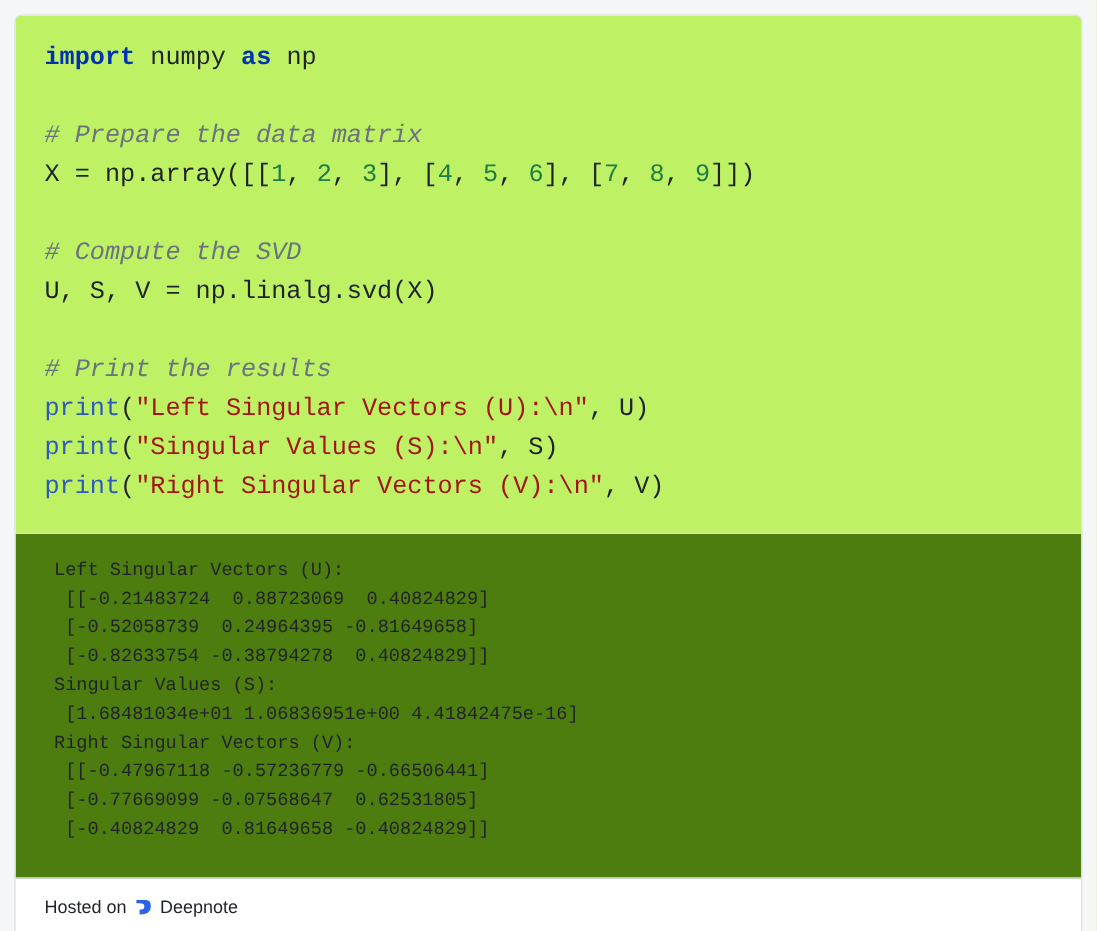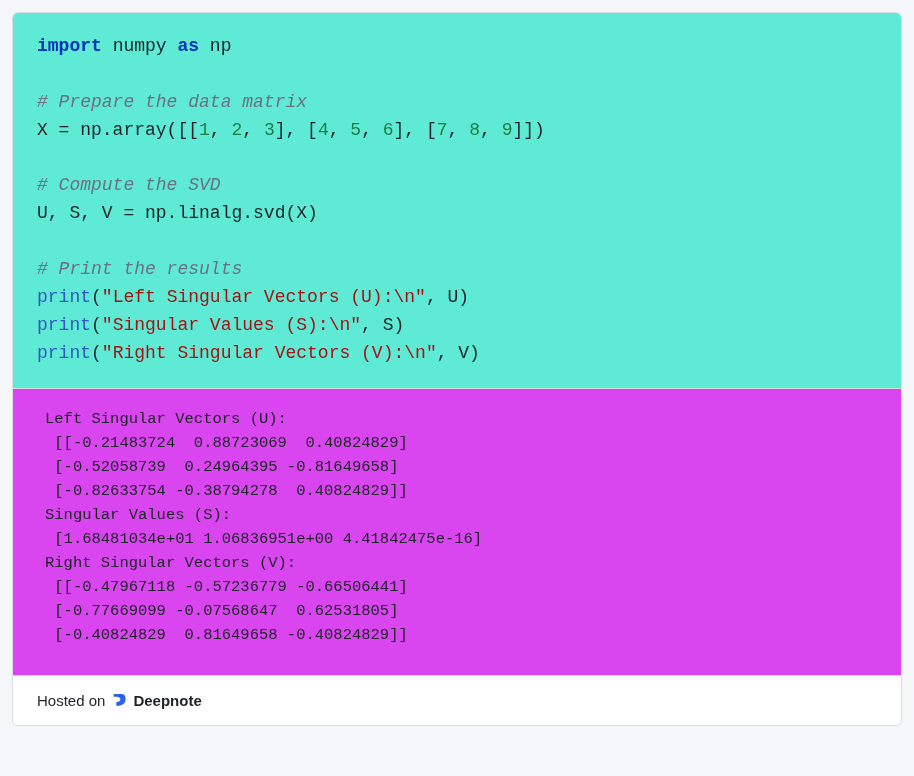--- a/index.html
+++ b/index.html
@@ -10,48 +10,48 @@
     width: 914px;
     box-sizing: border-box;
   }
   .cell-wrap {
     border: 1px solid #d9dde1;
     border-radius: 6px;
     background: #fff;
     overflow: hidden;
   }
   .code-area {
-    background: #5eead4;
+    background: #bef264;
     padding: 20px 24px;
     font-family: "SFMono-Regular", Consolas, "Liberation Mono", Menlo, monospace;
-    font-size: 18px;
+    font-size: 21px;
     line-height: 1.55;
     white-space: pre;
     color: #1f2328;
     border-bottom: 1px solid #d9dde1;
   }
   .output-area {
-    background: #d946ef;
+    background: #4d7c0f;
     padding: 18px 24px 28px 32px;
     font-family: "SFMono-Regular", Consolas, "Liberation Mono", Menlo, monospace;
     font-size: 15.5px;
     line-height: 1.55;
     white-space: pre;
     color: #1f2328;
     border-bottom: 1px solid #d9dde1;
   }
   .footer {
     padding: 16px 24px;
     font-size: 15px;
     color: #1f2328;
     display: flex;
     align-items: flex-start;
     gap: 6px;
   }
-  .footer strong { font-weight: 700; }
+  .footer strong { font-weight: 400; }
   .logo-icon {
     width: 16px;
     height: 16px;
     display: inline-block;
   }
   
   .tok-kw  { color: #0033b3; font-weight: 600; }   
   .tok-cm  { color: #6b7280; font-style: italic; } 
   .tok-num { color: #1c7e44; }                     
   .tok-str { color: #a31515; }                     

